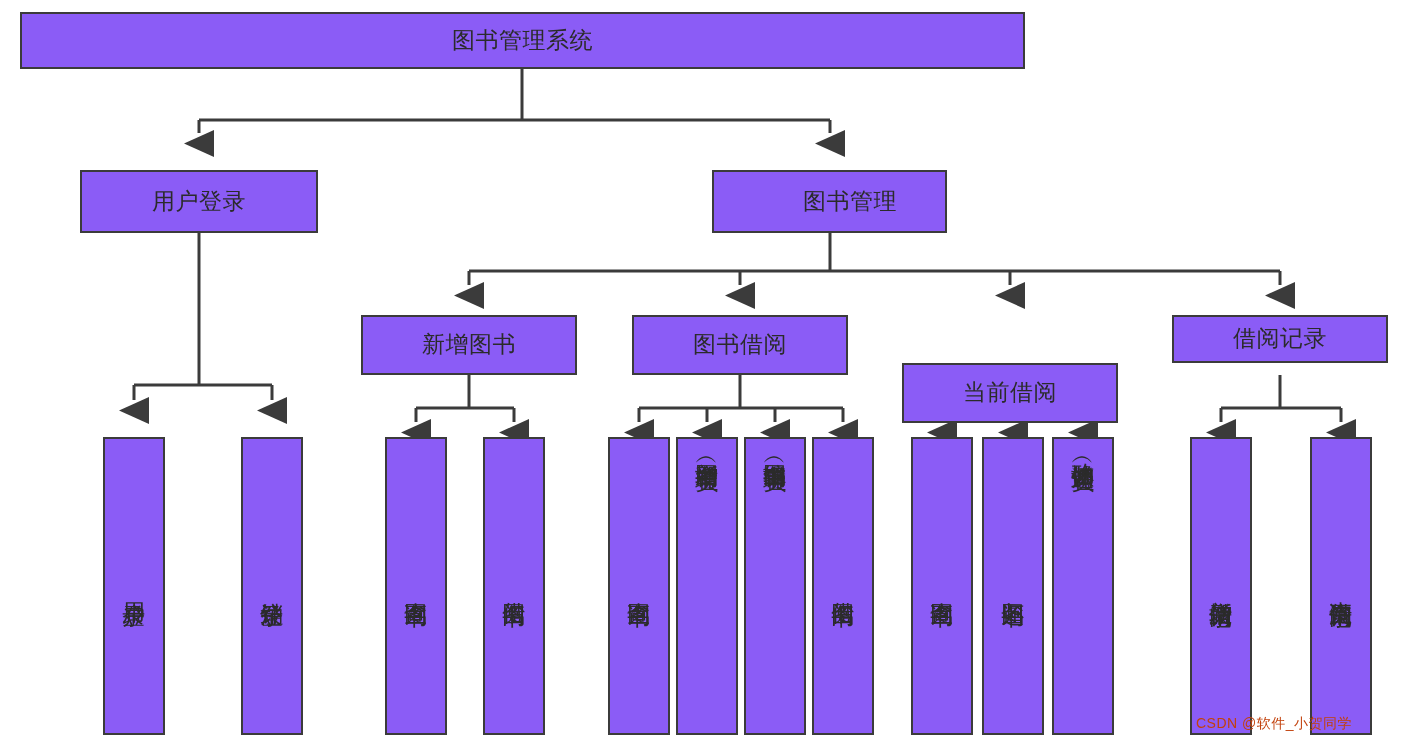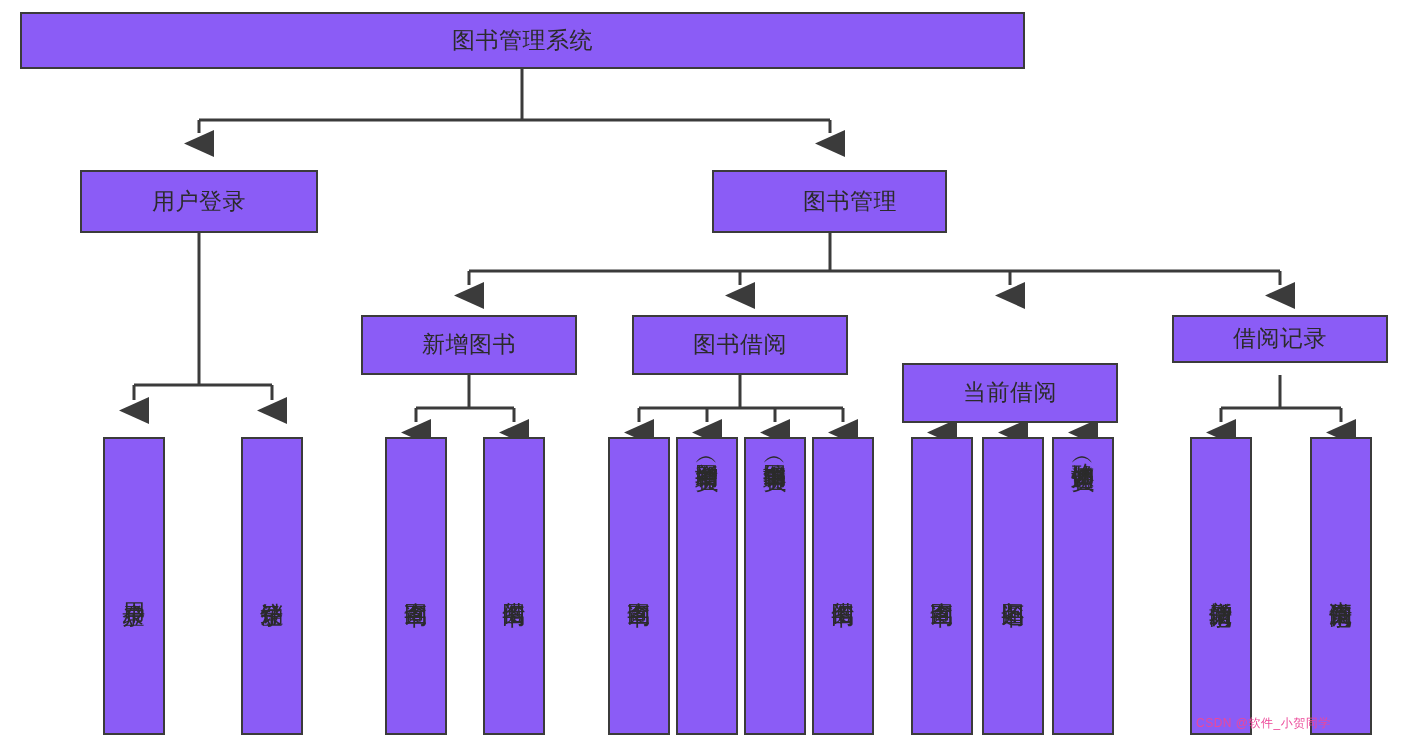--- a/index.html
+++ b/index.html
@@ -61,22 +61,22 @@
     line-height: 1.06;
     letter-spacing: 1px;
     white-space: nowrap;
   }
   .node.vert.centered {
     align-items: center;
     padding-top: 0;
   }
   .watermark {
     position: absolute;
-    color: #ec4899;
-    font-size: 12px;
+    color: #c2410c;
+    font-size: 14px;
     white-space: nowrap;
     letter-spacing: 0.5px;
   }
 </style>
 </head>
 <body>
 
 <div id="canvas">
 
   <svg class="edges" viewBox="0 0 1405 747">

